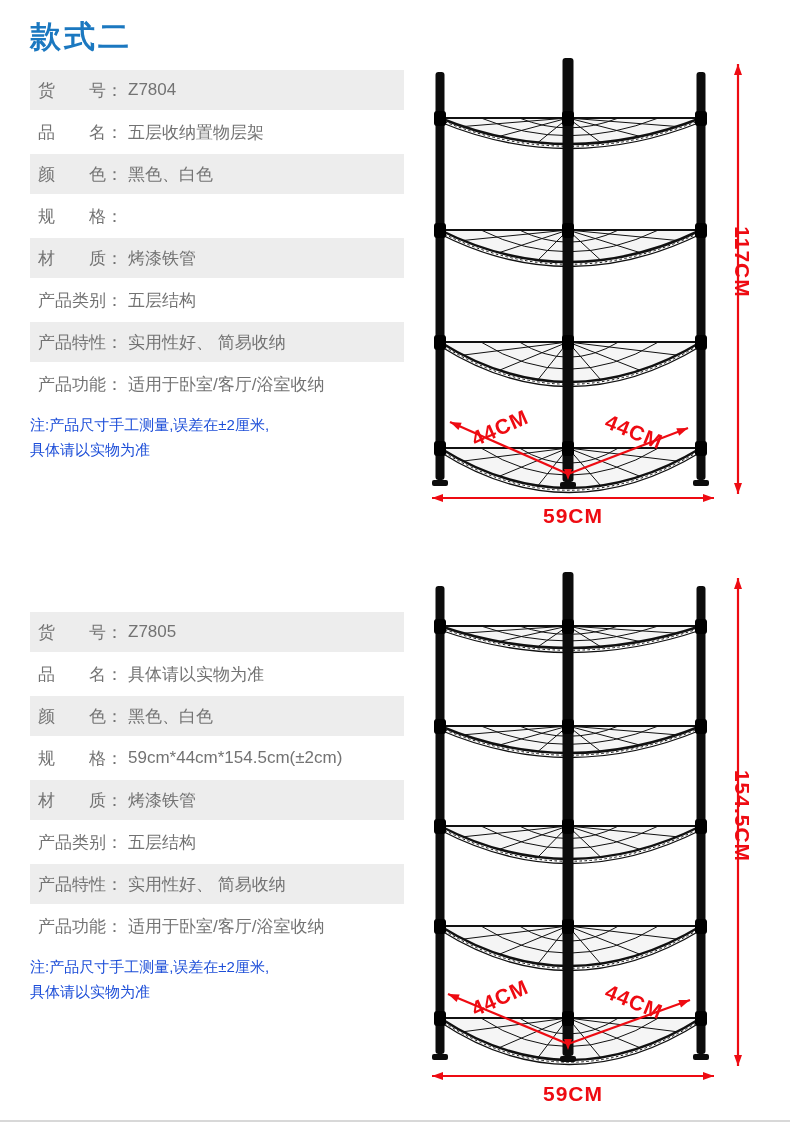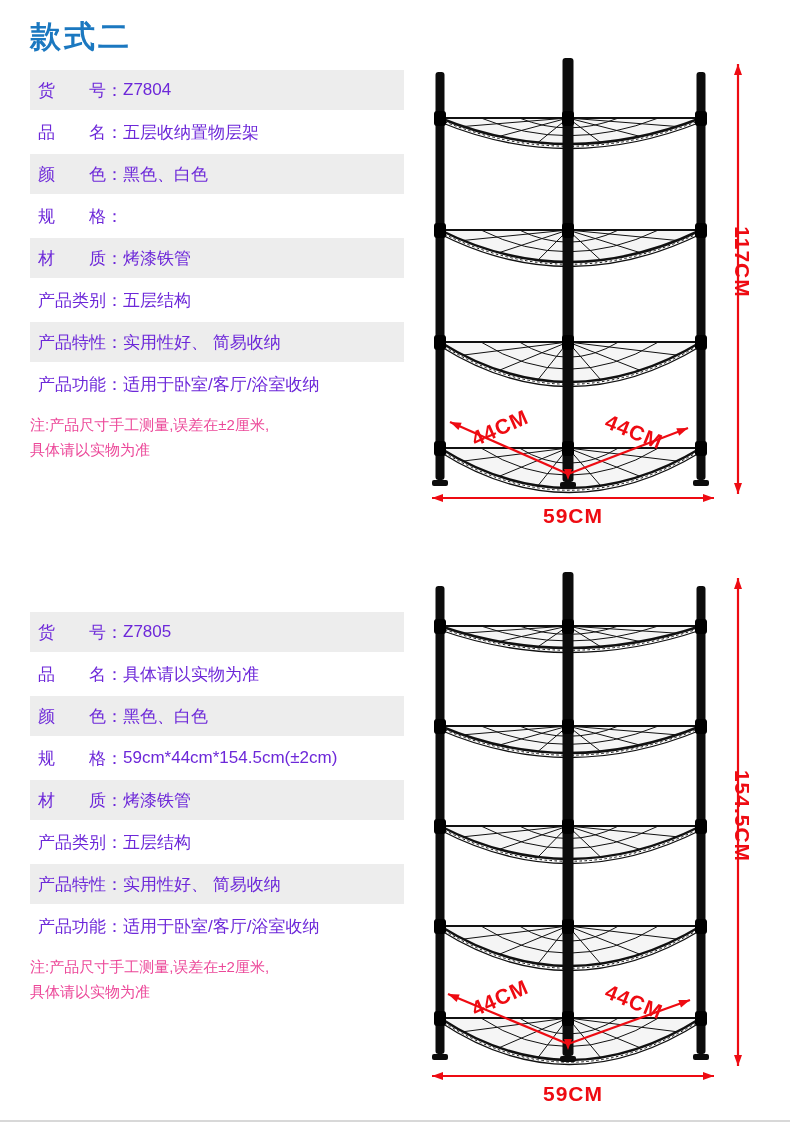--- a/index.html
+++ b/index.html
@@ -8,26 +8,26 @@
     position:relative;width:790px;height:1126px;background:#fff;
     font-family:"Liberation Sans","DejaVu Sans",sans-serif;overflow:hidden;padding-left:44px;
   }
   .sec-title{
     position:absolute;left:30px;font-size:31px;font-weight:bold;
     color:var(--blue);letter-spacing:3px;
   }
   .spec-table{position:absolute;left:30px;width:374px;}
   .row{
     display:flex;align-items:center;height:40px;margin-bottom:2px;
-    padding-left:8px;font-size:17px;color:#6d28d9;background:#fff;
+    padding-left:8px;font-size:17px;color:#737373;background:#fff;
   }
   .row.odd{background:var(--gray);}
   .lab{white-space:pre;}
-  .val{}
-  .note{position:absolute;left:30px;font-size:15px;color:#ec4899;line-height:25px;}
+  .val{margin-left:5px;}
+  .note{position:absolute;left:30px;font-size:15px;color:#1d4ed8;line-height:25px;}
   .figure{position:absolute;}
   .figure svg{display:block;}
   .dim{
     position:absolute;color:var(--red);font-weight:bold;font-size:21px;
     white-space:nowrap;letter-spacing:1px;
   }
 </style>
 </head>
 <body>
 

